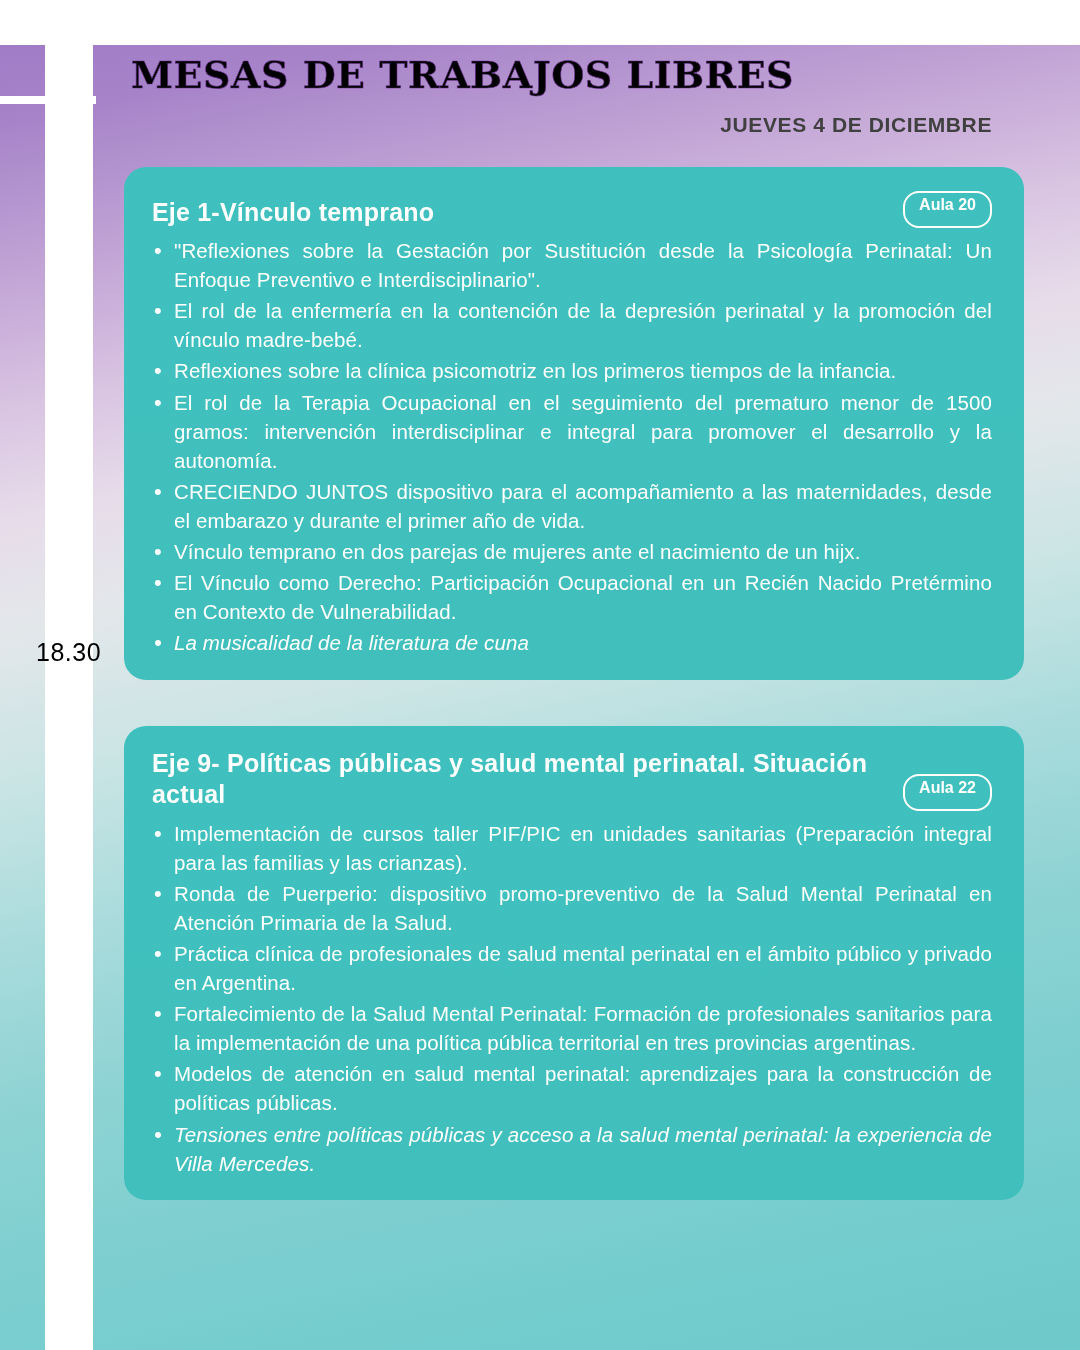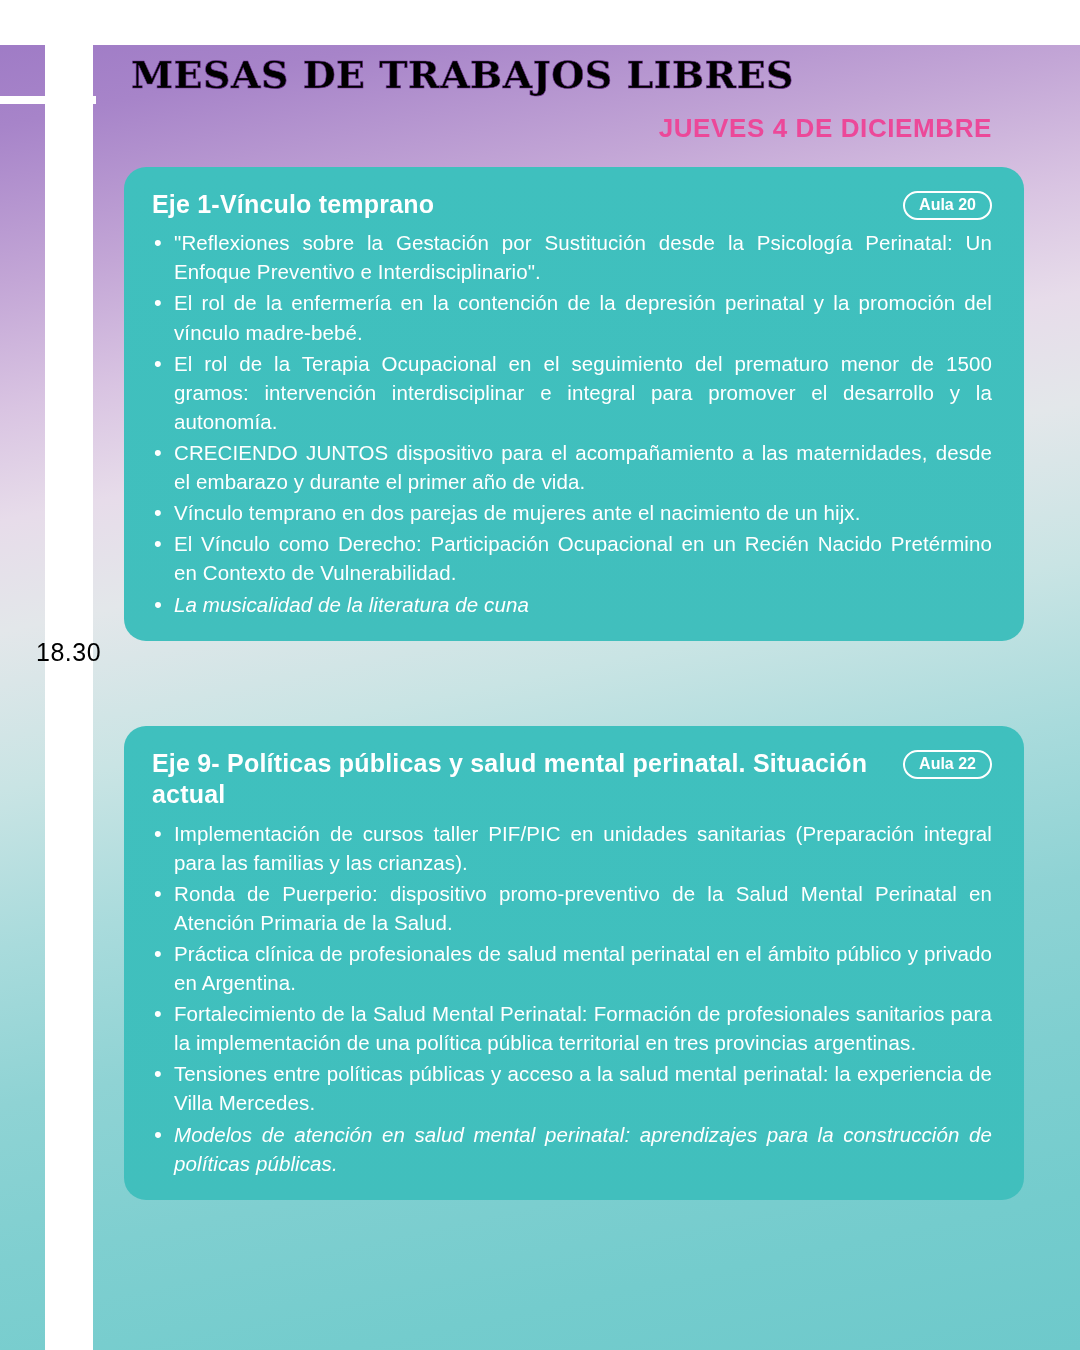--- a/index.html
+++ b/index.html
@@ -82,23 +82,23 @@
     color: #000000;
     font-family: "DejaVu Serif", "Liberation Serif", serif;
     font-weight: bold;
     -webkit-text-stroke: 0.6px #6b2d8f;
   }
 
   .header-date {
     position: absolute;
     right: 88px;
     top: 113px;
-    font-size: 26px;
+    font-size: 21px;
     font-weight: 700;
-    color: #ec4899;
+    color: #404040;
     letter-spacing: 0.6px;
   }
 
   
   .time-label {
     position: absolute;
     left: 36px;
     top: 638px;
     font-size: 25px;
     color: #000000;
@@ -114,38 +114,38 @@
     background: linear-gradient(180deg, #3fc0be 0%, #41bfbd 100%);
     border-radius: 22px;
     padding: 20px 32px 22px 28px;
     color: #ffffff;
   }
   .card-1 { top: 167px; }
   .card-2 { top: 726px; }
 
   .card-head {
     display: flex;
-    align-items: flex-start;
+    align-items: flex-end;
     justify-content: space-between;
     gap: 4px;
   }
 
   .card-title {
     font-size: 25px;
     font-weight: 700;
     line-height: 1.25;
     letter-spacing: 0.2px;
     padding-top: 2px;
   }
 
   .room-badge {
     flex: 0 0 auto;
     border: 2px solid #ffffff;
     border-radius: 16px;
-    padding: 3px 14px 4px;
+    padding: 3px 14px 12px;
     font-size: 16px;
     font-weight: 600;
     white-space: nowrap;
     margin-top: 4px;
   }
 
   ul.items {
     list-style: none;
     margin-top: 8px;
   }
@@ -187,34 +187,35 @@
 <div class="time-label">18.30</div>
 
 <div class="card card-1">
   <div class="card-head">
     <div class="card-title">Eje 1-Vínculo temprano</div>
     <div class="room-badge">Aula 20</div>
   </div>
   <ul class="items">
     <li>"Reflexiones sobre la Gestación por Sustitución desde la Psicología Perinatal: Un Enfoque Preventivo e Interdisciplinario".</li>
     <li>El rol de la enfermería en la contención de la depresión perinatal y la promoción del vínculo madre-bebé.</li>
+    <li>Reflexiones sobre la clínica psicomotriz en los primeros tiempos de la infancia.</li>
     <li>El rol de la Terapia Ocupacional en el seguimiento del prematuro menor de 1500 gramos: intervención interdisciplinar e integral para promover el desarrollo y la autonomía.</li>
     <li>CRECIENDO JUNTOS dispositivo para el acompañamiento a las maternidades, desde el embarazo y durante el primer año de vida.</li>
     <li>Vínculo temprano en dos parejas de mujeres ante el nacimiento de un hijx.</li>
     <li>El Vínculo como Derecho: Participación Ocupacional en un Recién Nacido Pretérmino en Contexto de Vulnerabilidad.</li>
     <li>La musicalidad de la literatura de cuna</li>
   </ul>
 </div>
 
 <div class="card card-2">
   <div class="card-head">
     <div class="card-title">Eje 9- Políticas públicas y salud mental perinatal. Situación actual</div>
     <div class="room-badge">Aula 22</div>
   </div>
   <ul class="items">
     <li>Implementación de cursos taller PIF/PIC en unidades sanitarias (Preparación integral para las familias y las crianzas).</li>
     <li>Ronda de Puerperio: dispositivo promo-preventivo de la Salud Mental Perinatal en Atención Primaria de la Salud.</li>
     <li>Práctica clínica de profesionales de salud mental perinatal en el ámbito público y privado en Argentina.</li>
     <li>Fortalecimiento de la Salud Mental Perinatal: Formación de profesionales sanitarios para la implementación de una política pública territorial en tres provincias argentinas.</li>
+    <li>Modelos de atención en salud mental perinatal: aprendizajes para la construcción de políticas públicas.</li>
     <li>Tensiones entre políticas públicas y acceso a la salud mental perinatal: la experiencia de Villa Mercedes.</li>
-    <li>Modelos de atención en salud mental perinatal: aprendizajes para la construcción de políticas públicas.</li>
   </ul>
 </div>
 
 </body></html>

